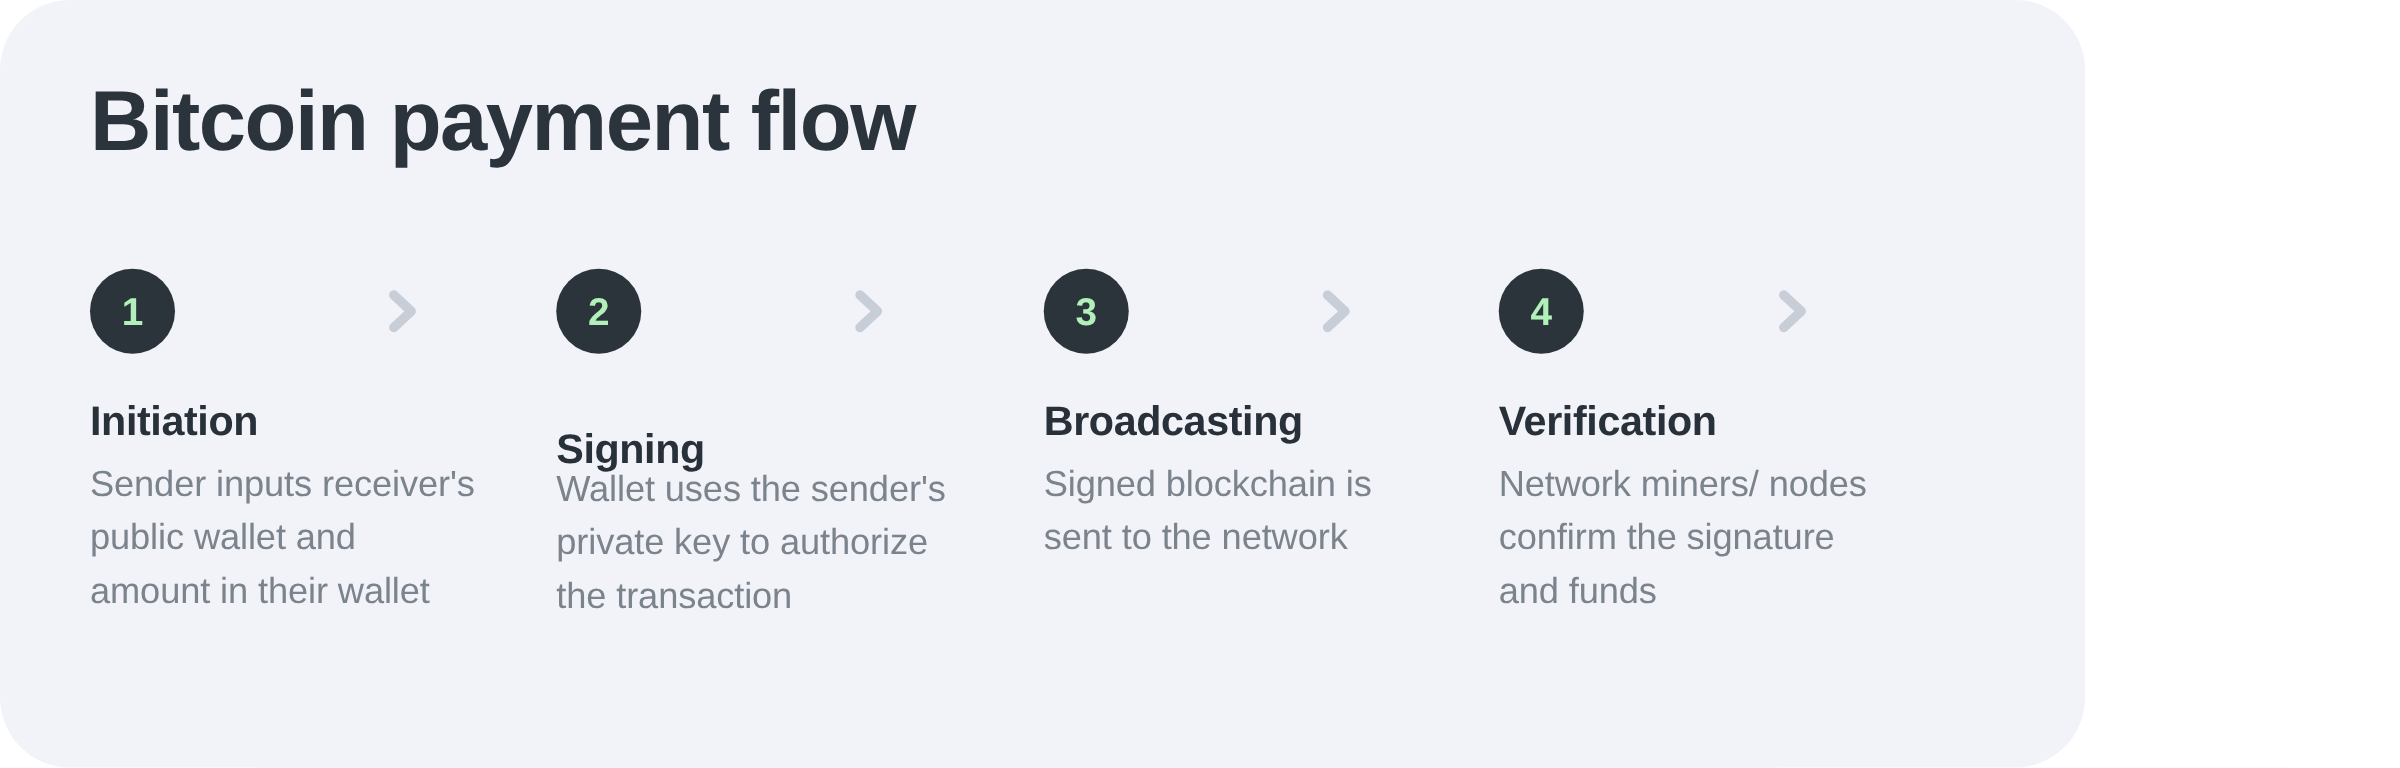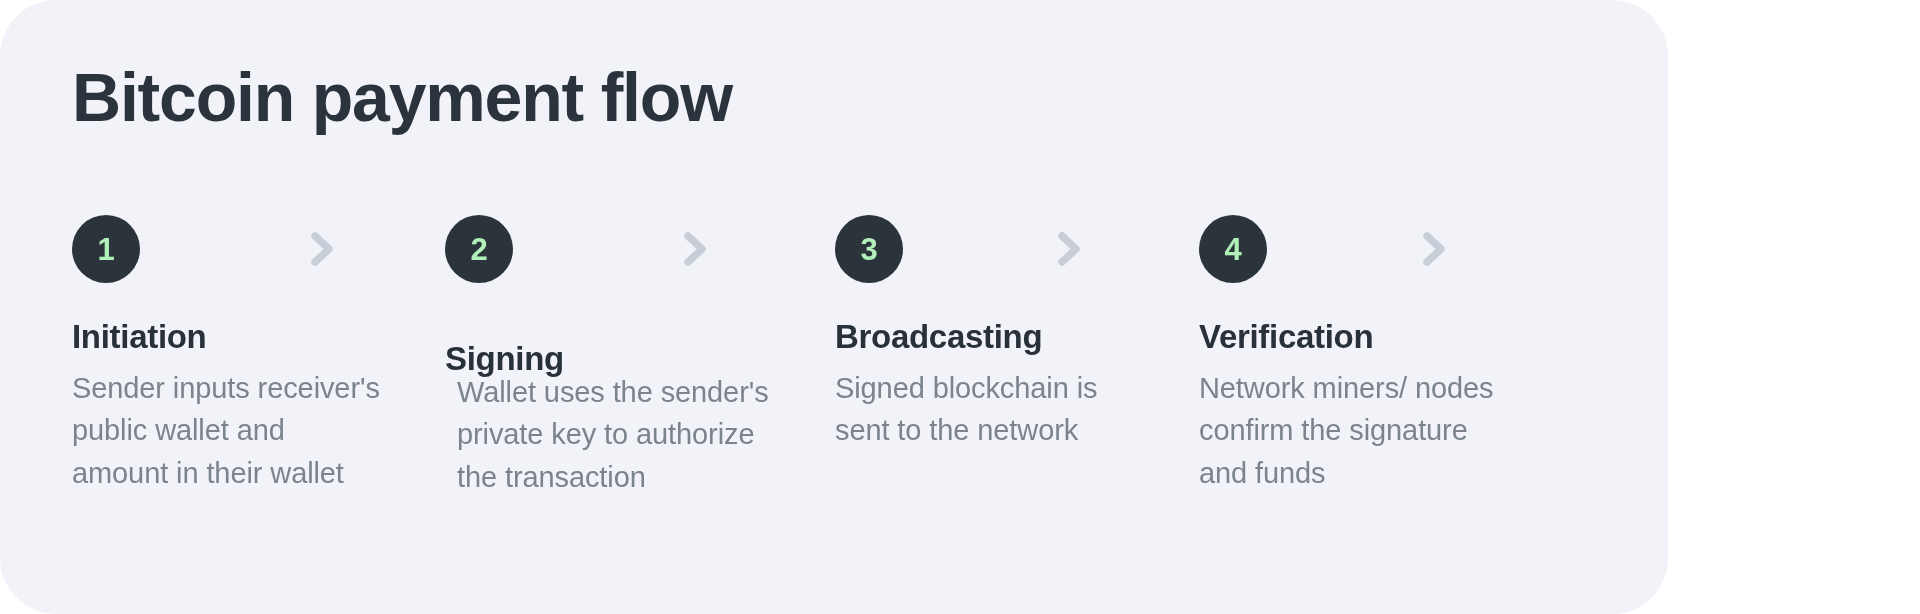--- a/index.html
+++ b/index.html
@@ -96,21 +96,21 @@
     width: 312px;
     font-size: 29px;
     font-weight: 400;
     color: #7b838d;
     line-height: 1.46;
     letter-spacing: -0.1px;
   }
 
   
   .step.shift-down .step-title { top: 124px; text-align: right; }
-  .step.shift-down .step-desc  { top: 156px; margin-left: 12px; }
+  .step.shift-down .step-desc  { top: 156px; }
 </style>
 </head>
 <body>
 
 <div id="card">
 
   <h1 id="page-title">Bitcoin payment flow</h1>
 
   <div id="steps">
 

